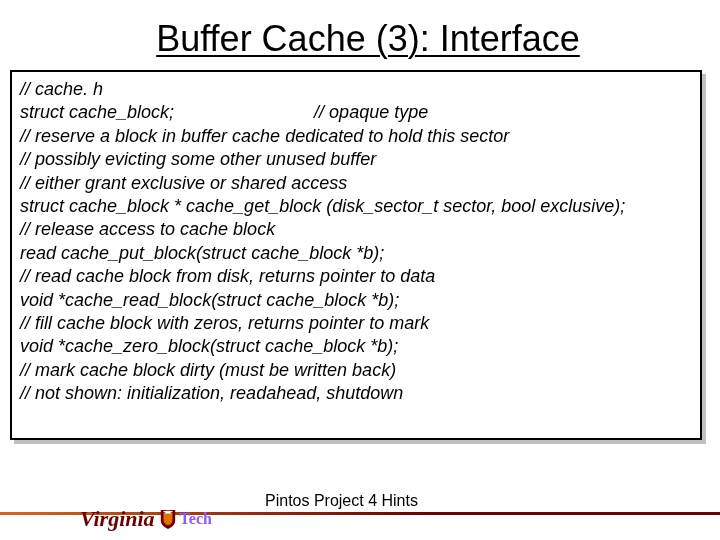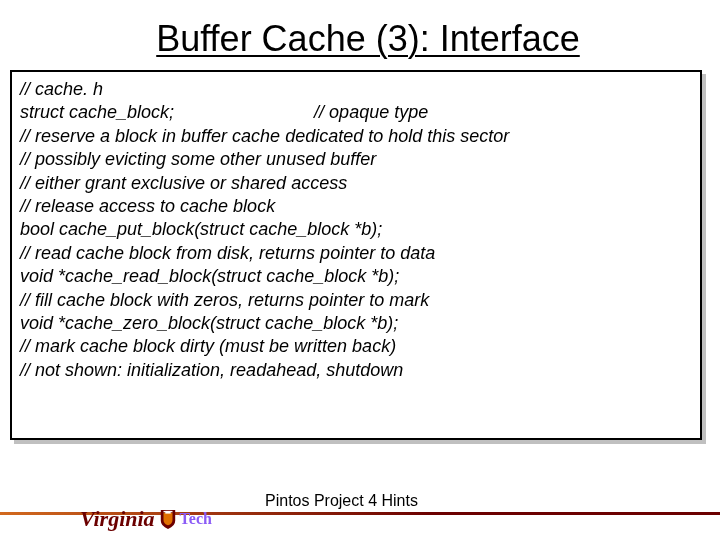--- a/index.html
+++ b/index.html
@@ -24,22 +24,23 @@
 <div class="slide">
   <h1 class="title">Buffer Cache (3): Interface</h1>
 
   <div class="code-box-wrap">
     <div class="code-box">
       <div class="code-line">// cache. h</div>
       <div class="code-line"><span>struct cache_block;</span><span>                            </span><span>// opaque type</span></div>
       <div class="code-line">// reserve a block in buffer cache dedicated to hold this sector</div>
       <div class="code-line">// possibly evicting some other unused buffer</div>
       <div class="code-line">// either grant exclusive or shared access</div>
+      <div class="code-line">struct cache_block * cache_get_block (disk_sector_t sector, bool exclusive);</div>
       <div class="code-line">// release access to cache block</div>
-      <div class="code-line">bool cache_put_block(struct cache_block *b);</div>
+      <div class="code-line">read cache_put_block(struct cache_block *b);</div>
       <div class="code-line">// read cache block from disk, returns pointer to data</div>
       <div class="code-line">void *cache_read_block(struct cache_block *b);</div>
       <div class="code-line">// fill cache block with zeros, returns pointer to mark</div>
       <div class="code-line">void *cache_zero_block(struct cache_block *b);</div>
       <div class="code-line">// mark cache block dirty (must be written back)</div>
       <div class="code-line">// not shown: initialization, readahead, shutdown</div>
     </div>
   </div>
 
   <div class="footer">

